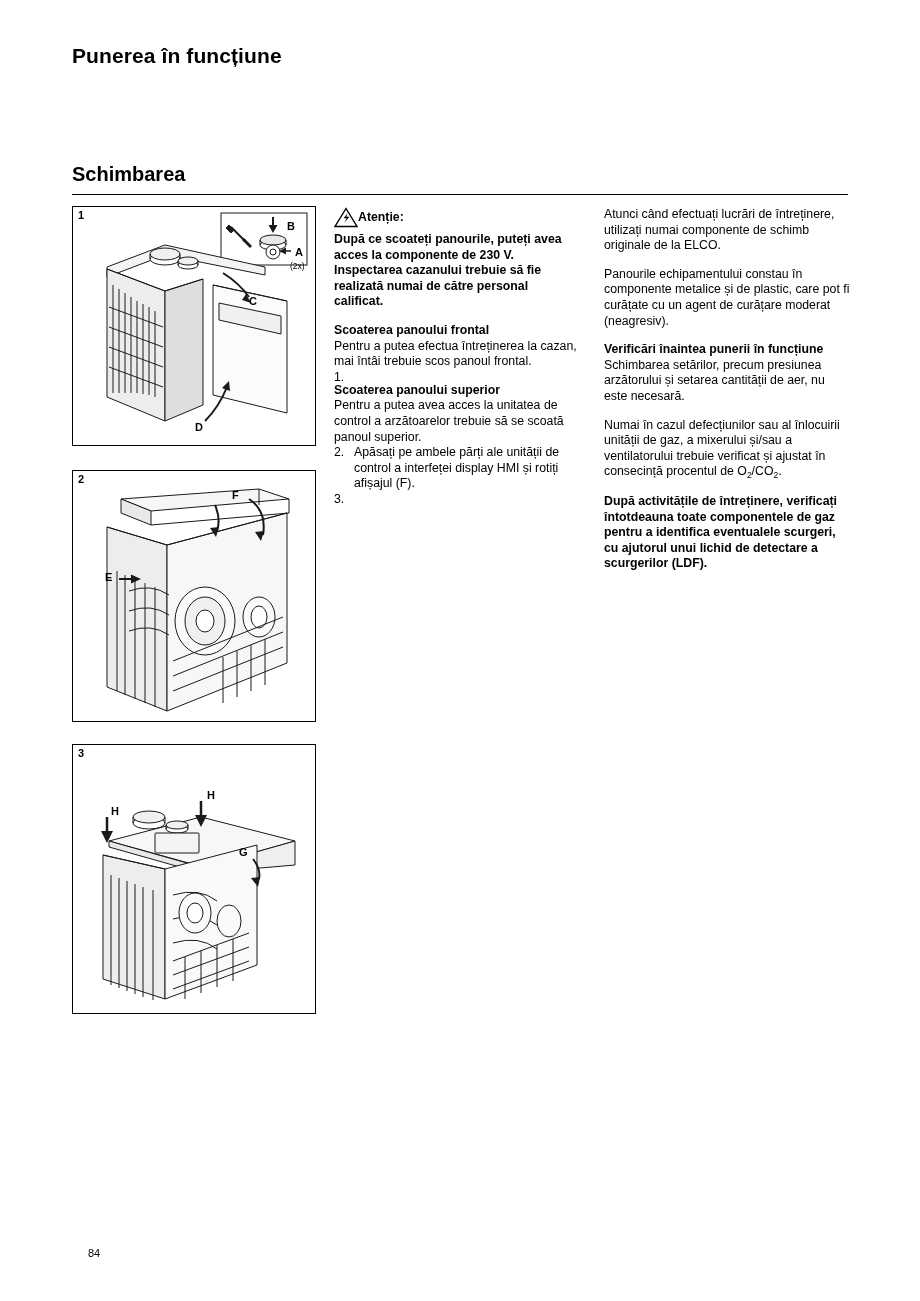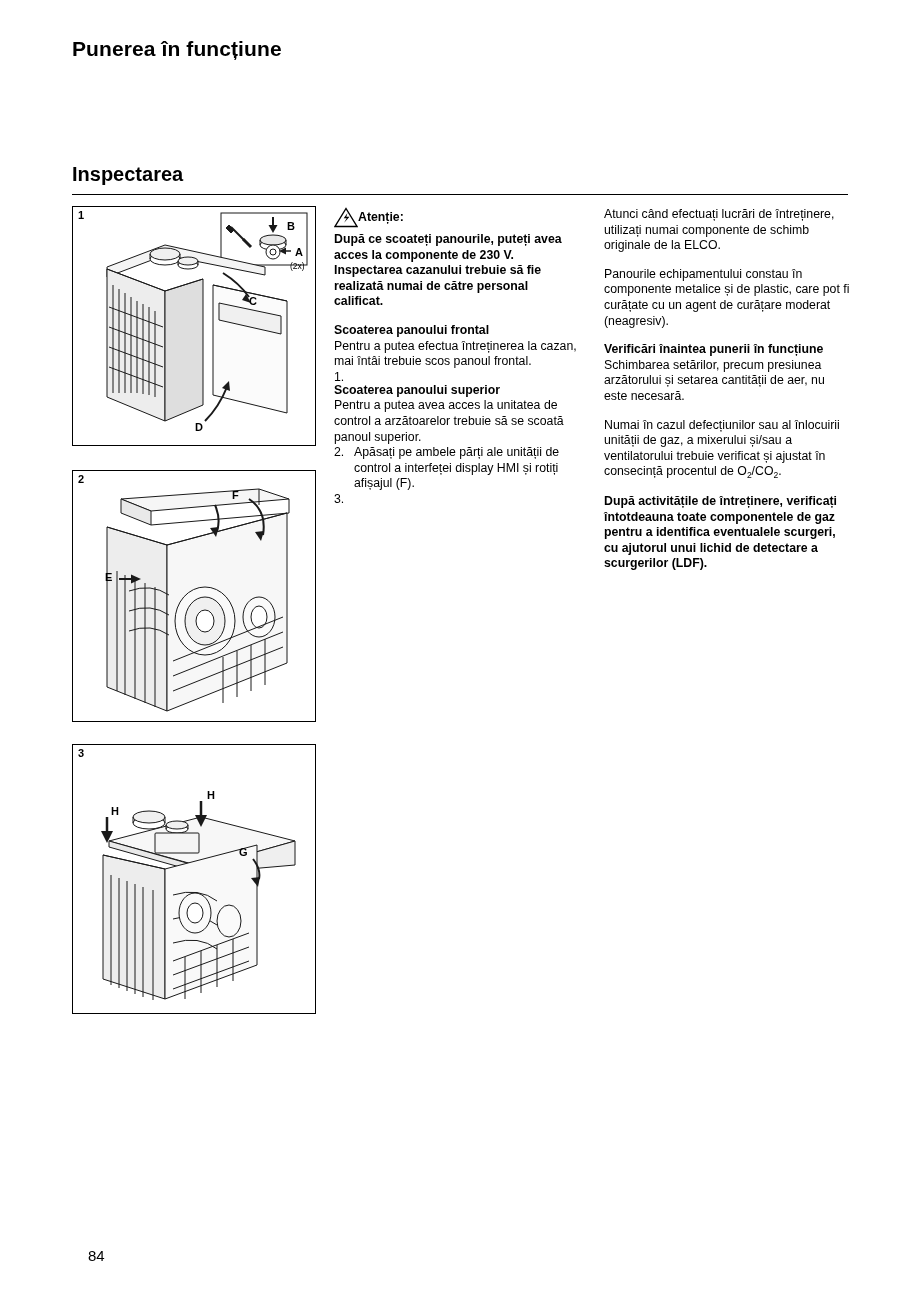--- a/index.html
+++ b/index.html
@@ -17,21 +17,21 @@
   }
   .page {
     position: absolute;
     left: 0; top: 0;
     width: 920px;
     height: 1301px;
   }
   .doc-title {
     position: absolute;
     left: 72px;
-    top: 37px;
+    top: 44px;
     font-size: 21px;
     font-weight: bold;
     letter-spacing: 0.1px;
   }
   .section-title {
     position: absolute;
     left: 72px;
     top: 163px;
     font-size: 20px;
     font-weight: bold;
@@ -108,31 +108,31 @@
     left: 0;
     top: 0;
   }
   .gap-s { height: 13px; }
   sub { font-size: 8.5px; vertical-align: baseline; position: relative; top: 3px; }
 
   .page-num {
     position: absolute;
     left: 72px;
     top: 1247px;
-    font-size: 15px;
+    font-size: 11px;
     padding-left: 16px;
   }
 </style>
 </head>
 <body>
 
 <div class="page">
 
   <div class="doc-title">Punerea în funcțiune</div>
-  <div class="section-title">Inspectarea</div>
+  <div class="section-title">Schimbarea</div>
   <div class="rule"></div>
 
   <div class="figure" id="fig1">
     <div class="fig-num">1</div>
     <svg class="art" width="242" height="238" viewBox="0 0 242 238">
       <g fill="none" stroke="#1a1a1a" stroke-width="1">
 
         <rect x="148" y="6" width="86" height="52" stroke="#1a1a1a"></rect>
 
         <path d="M158 20 l14 14" stroke-width="2"></path>

